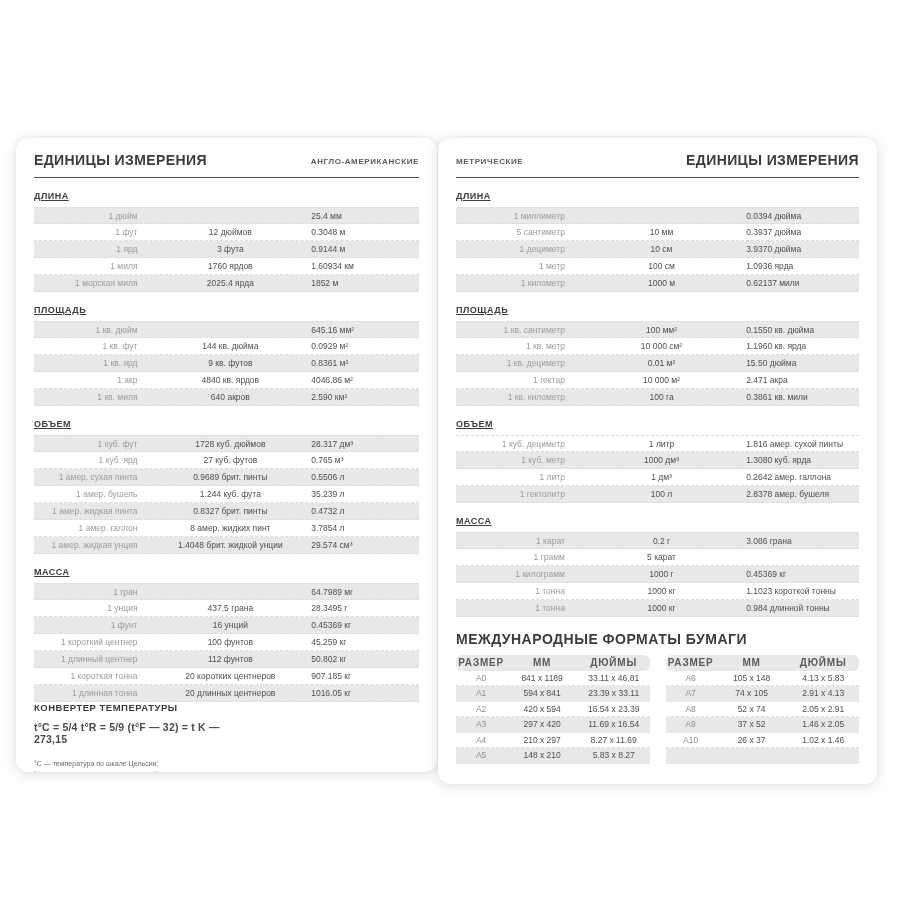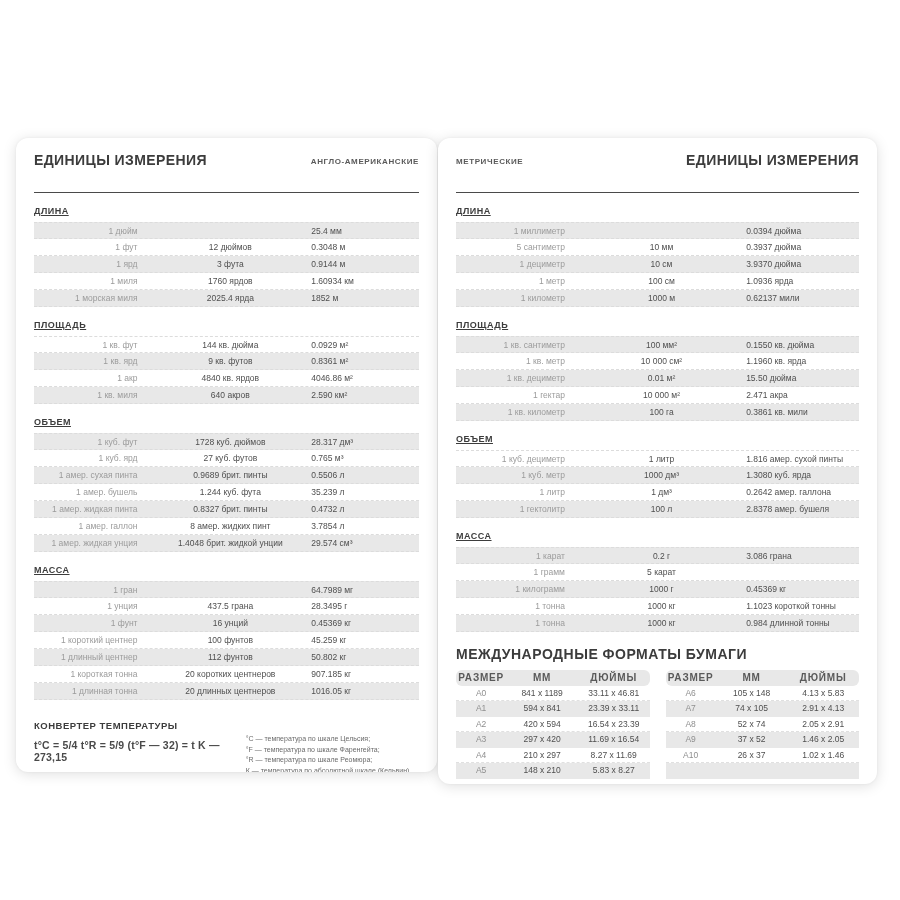--- a/index.html
+++ b/index.html
@@ -11,40 +11,40 @@
   .page{
     position:absolute;background:#fff;border-radius:12px;
     box-shadow:0 2px 14px rgba(0,0,0,.13), 0 0 3px rgba(0,0,0,.05);
     box-sizing:border-box;padding:14px 18px 0 18px;overflow:hidden;
   }
   .page-left{left:16px;top:138px;width:421px;height:634px;}
   .page-right{left:438px;top:138px;width:439px;height:646px;}
 
   .page-header{
     display:flex;justify-content:space-between;align-items:flex-end;
-    padding-bottom:24px;border-bottom:1.5px solid #4a4a4a;
+    padding-bottom:9px;border-bottom:1.5px solid #4a4a4a;
   }
   .big-title{font-size:14px;font-weight:bold;color:#3c3c3c;letter-spacing:.4px;}
   .small-title{font-size:8px;font-weight:bold;color:#5a5a5a;letter-spacing:.6px;padding-bottom:2px;}
 
   .section{margin-top:13px;}
   .section-title{font-size:9px;font-weight:bold;color:#3c3c3c;letter-spacing:.5px;margin-bottom:6px;text-decoration:underline;}
 
   .ctable{width:100%;}
   .trow{
     display:flex;height:17px;line-height:17px;font-size:8.5px;color:#4f4f4f;
     border-bottom:1px dashed #dcdcdc;box-sizing:border-box;
   }
   .trow:first-child{border-top:1px dashed #dcdcdc;}
   .trow.shade{background:#e8e8e8;}
   .c1{width:30%;text-align:right;color:#9b9b9b;padding-right:12px;box-sizing:border-box;white-space:nowrap;overflow:hidden;}
   .c2{width:42%;text-align:center;white-space:nowrap;}
   .c3{width:28%;text-align:left;white-space:nowrap;}
 
-  .temp-block{margin-top:20px;display:flex;}
+  .temp-block{margin-top:0;display:flex;flex-direction:column;}
   .temp-left{width:55%;}
   .temp-title{font-size:9.5px;font-weight:bold;color:#3c3c3c;letter-spacing:.5px;margin-bottom:8px;}
   .temp-formula{font-size:10.5px;font-weight:bold;color:#4a4a4a;letter-spacing:.2px;}
   .temp-notes{width:45%;padding-top:14px;box-sizing:border-box;}
   .note-line{font-size:7px;color:#6a6a6a;line-height:10.5px;}
 
   .paper-block{margin-top:14px;}
   .paper-title{font-size:14px;font-weight:bold;color:#3c3c3c;letter-spacing:.5px;margin-bottom:8px;}
   .paper-tables{display:flex;gap:16px;}
   .ptable{width:50%;}
@@ -95,20 +95,25 @@
           <div class="trow shade">
             <span class="c1">1 морская миля</span>
             <span class="c2">2025.4 ярда</span>
             <span class="c3">1852 м</span>
           </div>
         </div>
       </div>
       <div class="section">
         <div class="section-title">ПЛОЩАДЬ</div>
         <div class="ctable">
+          <div class="trow shade">
+            <span class="c1">1 кв. дюйм</span>
+            <span class="c2"></span>
+            <span class="c3">645.16 мм²</span>
+          </div>
           <div class="trow">
             <span class="c1">1 кв. фут</span>
             <span class="c2">144 кв. дюйма</span>
             <span class="c3">0.0929 м²</span>
           </div>
           <div class="trow shade">
             <span class="c1">1 кв. ярд</span>
             <span class="c2">9 кв. футов</span>
             <span class="c3">0.8361 м²</span>
           </div>

